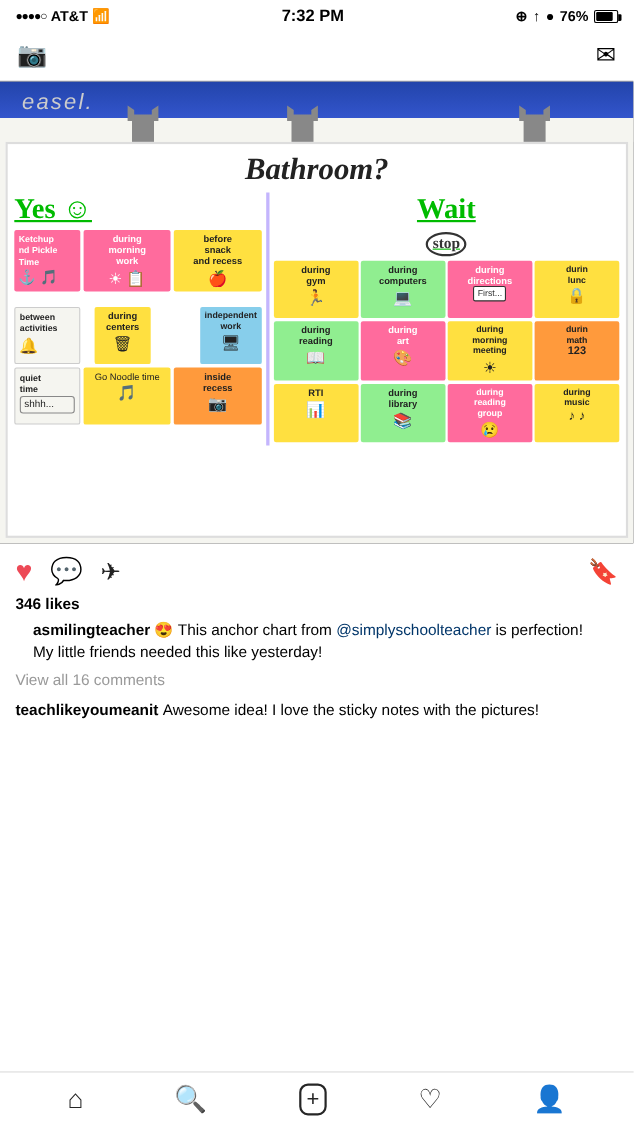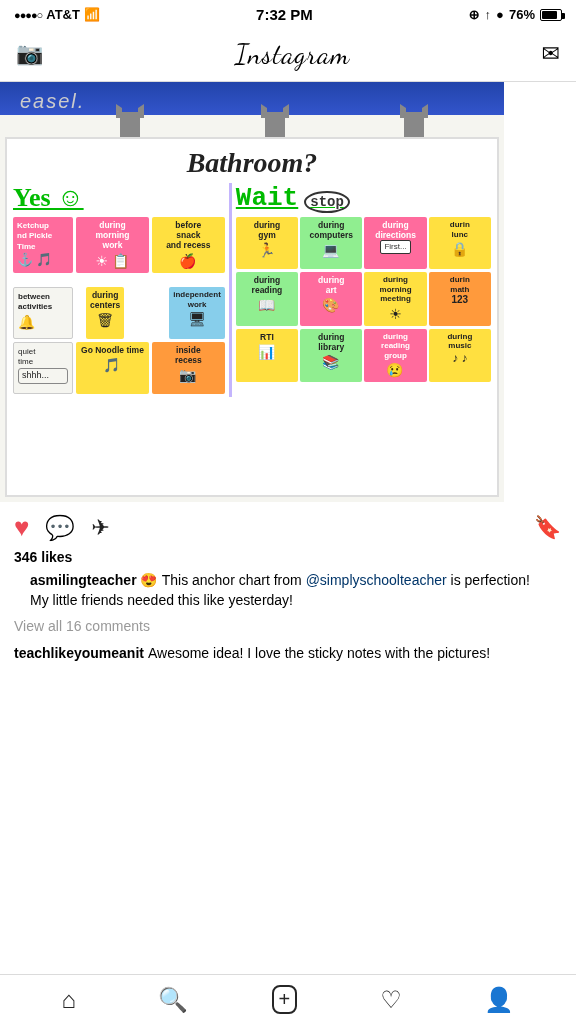--- a/index.html
+++ b/index.html
@@ -64,21 +64,21 @@
     }
     .header-title {
       font-family: 'Billabong', 'Dancing Script', cursive;
       font-size: 28px;
       font-weight: 400;
       letter-spacing: 1px;
     }
 
     
     .post-image {
-      width: 504px;
+      width: 576px;
       height: 420px;
       background: #404040;
       position: relative;
       overflow: hidden;
     }
 
     
     .whiteboard {
       width: 100%;
       height: 100%;
@@ -165,28 +165,29 @@
       font-family: Georgia, serif;
       font-size: 26px;
       font-weight: bold;
       color: #00BB00;
       text-decoration: underline;
       margin-bottom: 4px;
     }
 
     .col-header-wait {
       display: flex;
-      align-items: flex-end;
+      align-items: center;
       gap: 6px;
-      font-family: Liberation Mono, monospace;
+      font-family: Liberation Serif, serif;
       font-size: 26px;
       font-weight: bold;
       color: #00BB00;
       text-decoration: underline;
       margin-bottom: 4px;
+      flex-direction: column;
     }
 
     .stop-badge {
       display: inline-block;
       border: 2px solid #333;
       border-radius: 50%;
       padding: 1px 4px;
       font-size: 14px;
       color: #333;
       font-weight: bold;
@@ -349,21 +350,20 @@
     <span>●</span>
     <span>76%</span>
     <span class="battery-icon">
         <span class="battery-fill"></span>
       </span>
   </div>
 </div>
 
 <div class="header">
   <span class="header-icon">📷</span>
-  <span class="header-title">Instagram</span>
   <span class="header-icon">✉</span>
 </div>
 
 <div class="main-content">
 
   <div class="post-image">
     <div class="whiteboard">
 
       <div class="easel-top">
         <span class="easel-label">easel.</span>
@@ -407,25 +407,25 @@
                 <span class="sticky-icon">🗑</span>
               </div>
               <div class="sticky blue" style="flex:1">
                 <span style="font-weight:600; font-size:8px;">independent<br>work</span>
                 <span class="sticky-icon">🖥</span>
               </div>
             </div>
 
             <div style="display:flex; gap:3px; margin-bottom:3px;">
               <div class="ketchup-item" style="flex:0 0 60px; background:#f5f5f0; padding:4px; border-radius:2px; min-height:52px; border:1px solid #ccc;">
-                <span style="font-size:8px; font-weight:400;">quiet<br>time</span>
+                <span style="font-size:8px; font-weight:700;">quiet<br>time</span>
                 <span style="font-size:9px; border:1px solid #888; padding:1px 3px; border-radius:3px;">shhh...</span>
               </div>
               <div class="sticky yellow" style="flex:1">
-                <span style="font-weight:700;">Go Noodle
+                <span style="font-weight:400;">Go Noodle
 time</span>
                 <span class="sticky-icon">🎵</span>
               </div>
               <div class="sticky orange" style="flex:1">
                 <span style="font-weight:600;">inside<br>recess</span>
                 <span class="sticky-icon">📷</span>
               </div>
             </div>
 
           </div>

